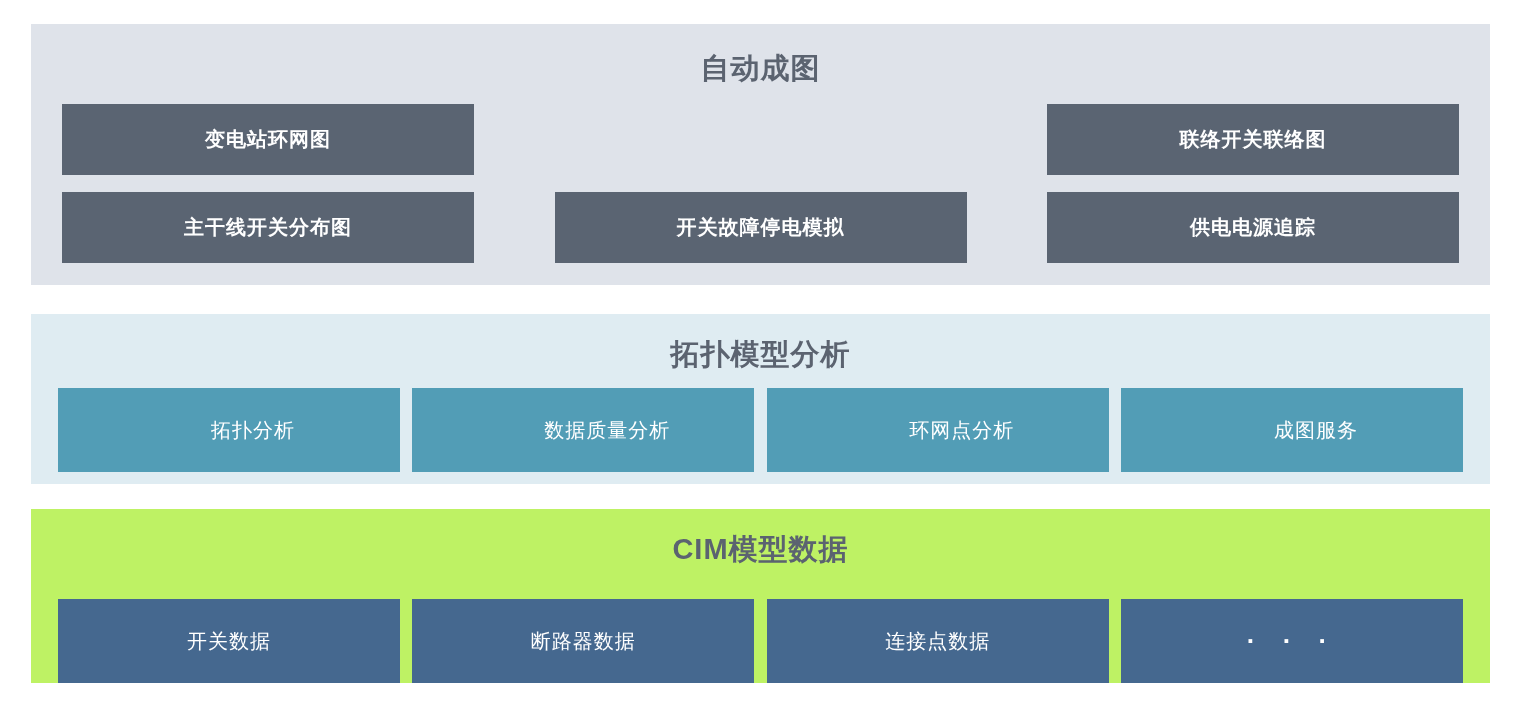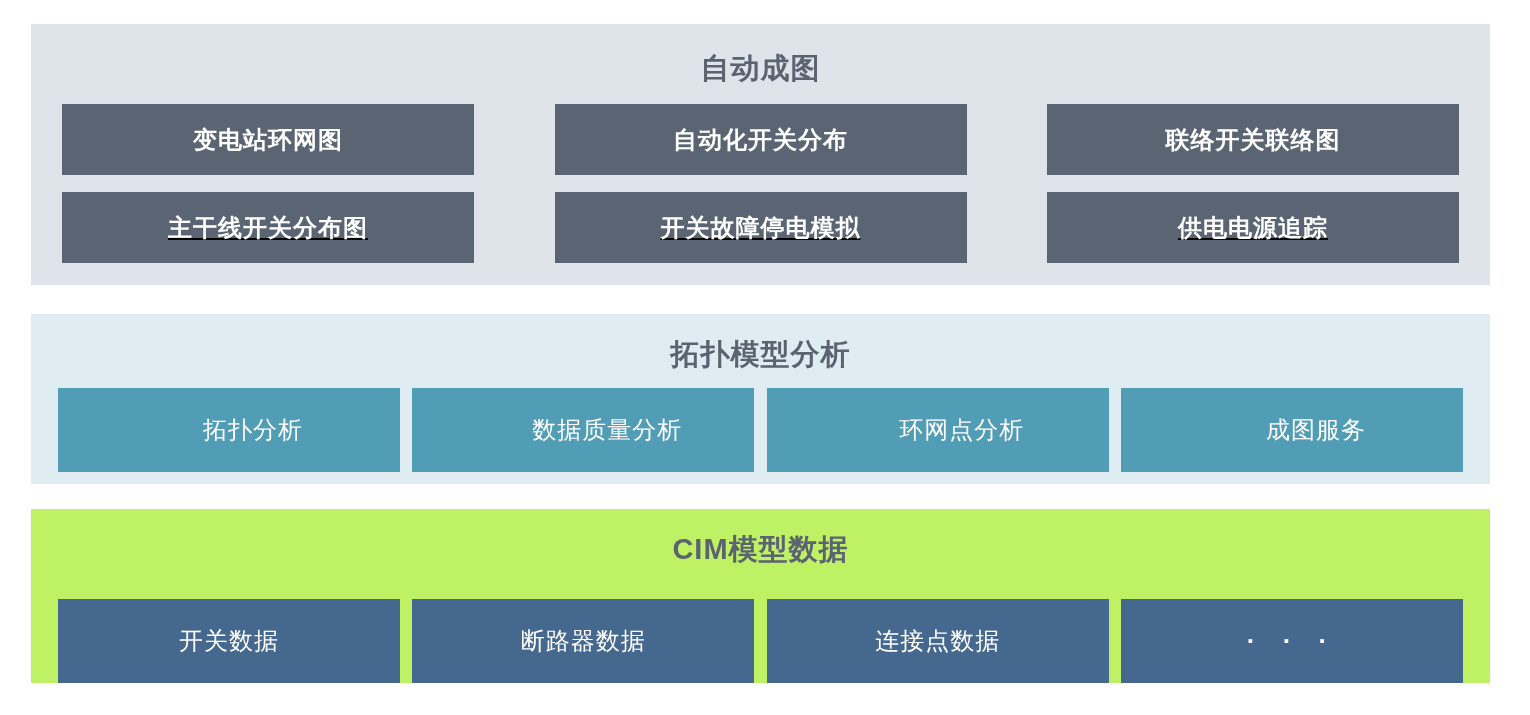--- a/index.html
+++ b/index.html
@@ -31,35 +31,35 @@
   .row {
     display: flex;
     justify-content: space-between;
     align-items: stretch;
   }
   .box {
     display: flex;
     align-items: center;
     justify-content: center;
     color: #ffffff;
-    font-size: 24px;
+    font-size: 20px;
     letter-spacing: 1px;
     box-sizing: border-box;
   }
 
   
   #layer-auto {
     top: 24px;
     height: 261px;
     background: #dfe3ea;
   }
   #layer-auto .layer-title { margin-top: 24px; height: 40px; line-height: 40px; }
   #layer-auto .rows { padding: 0 31px; }
   #layer-auto .row { margin-top: 16px; }
-  #layer-auto .row + .row { margin-top: 17px; text-decoration: underline; }
+  #layer-auto .row + .row { margin-top: 17px; }
   #layer-auto .box {
     width: 412px;
     height: 71px;
     background: #5a6472;
     font-weight: bold;
   }
 
   
   #layer-topology {
     top: 314px;
@@ -101,21 +101,20 @@
 </head>
 <body>
 
 <div class="canvas">
 
   <div class="layer" id="layer-auto">
     <div class="layer-title">自动成图</div>
     <div class="rows">
       <div class="row">
         <div class="box">变电站环网图</div>
-        <div class="box">自动化开关分布</div>
         <div class="box">联络开关联络图</div>
       </div>
       <div class="row">
         <div class="box">主干线开关分布图</div>
         <div class="box">开关故障停电模拟</div>
         <div class="box">供电电源追踪</div>
       </div>
     </div>
   </div>
 

